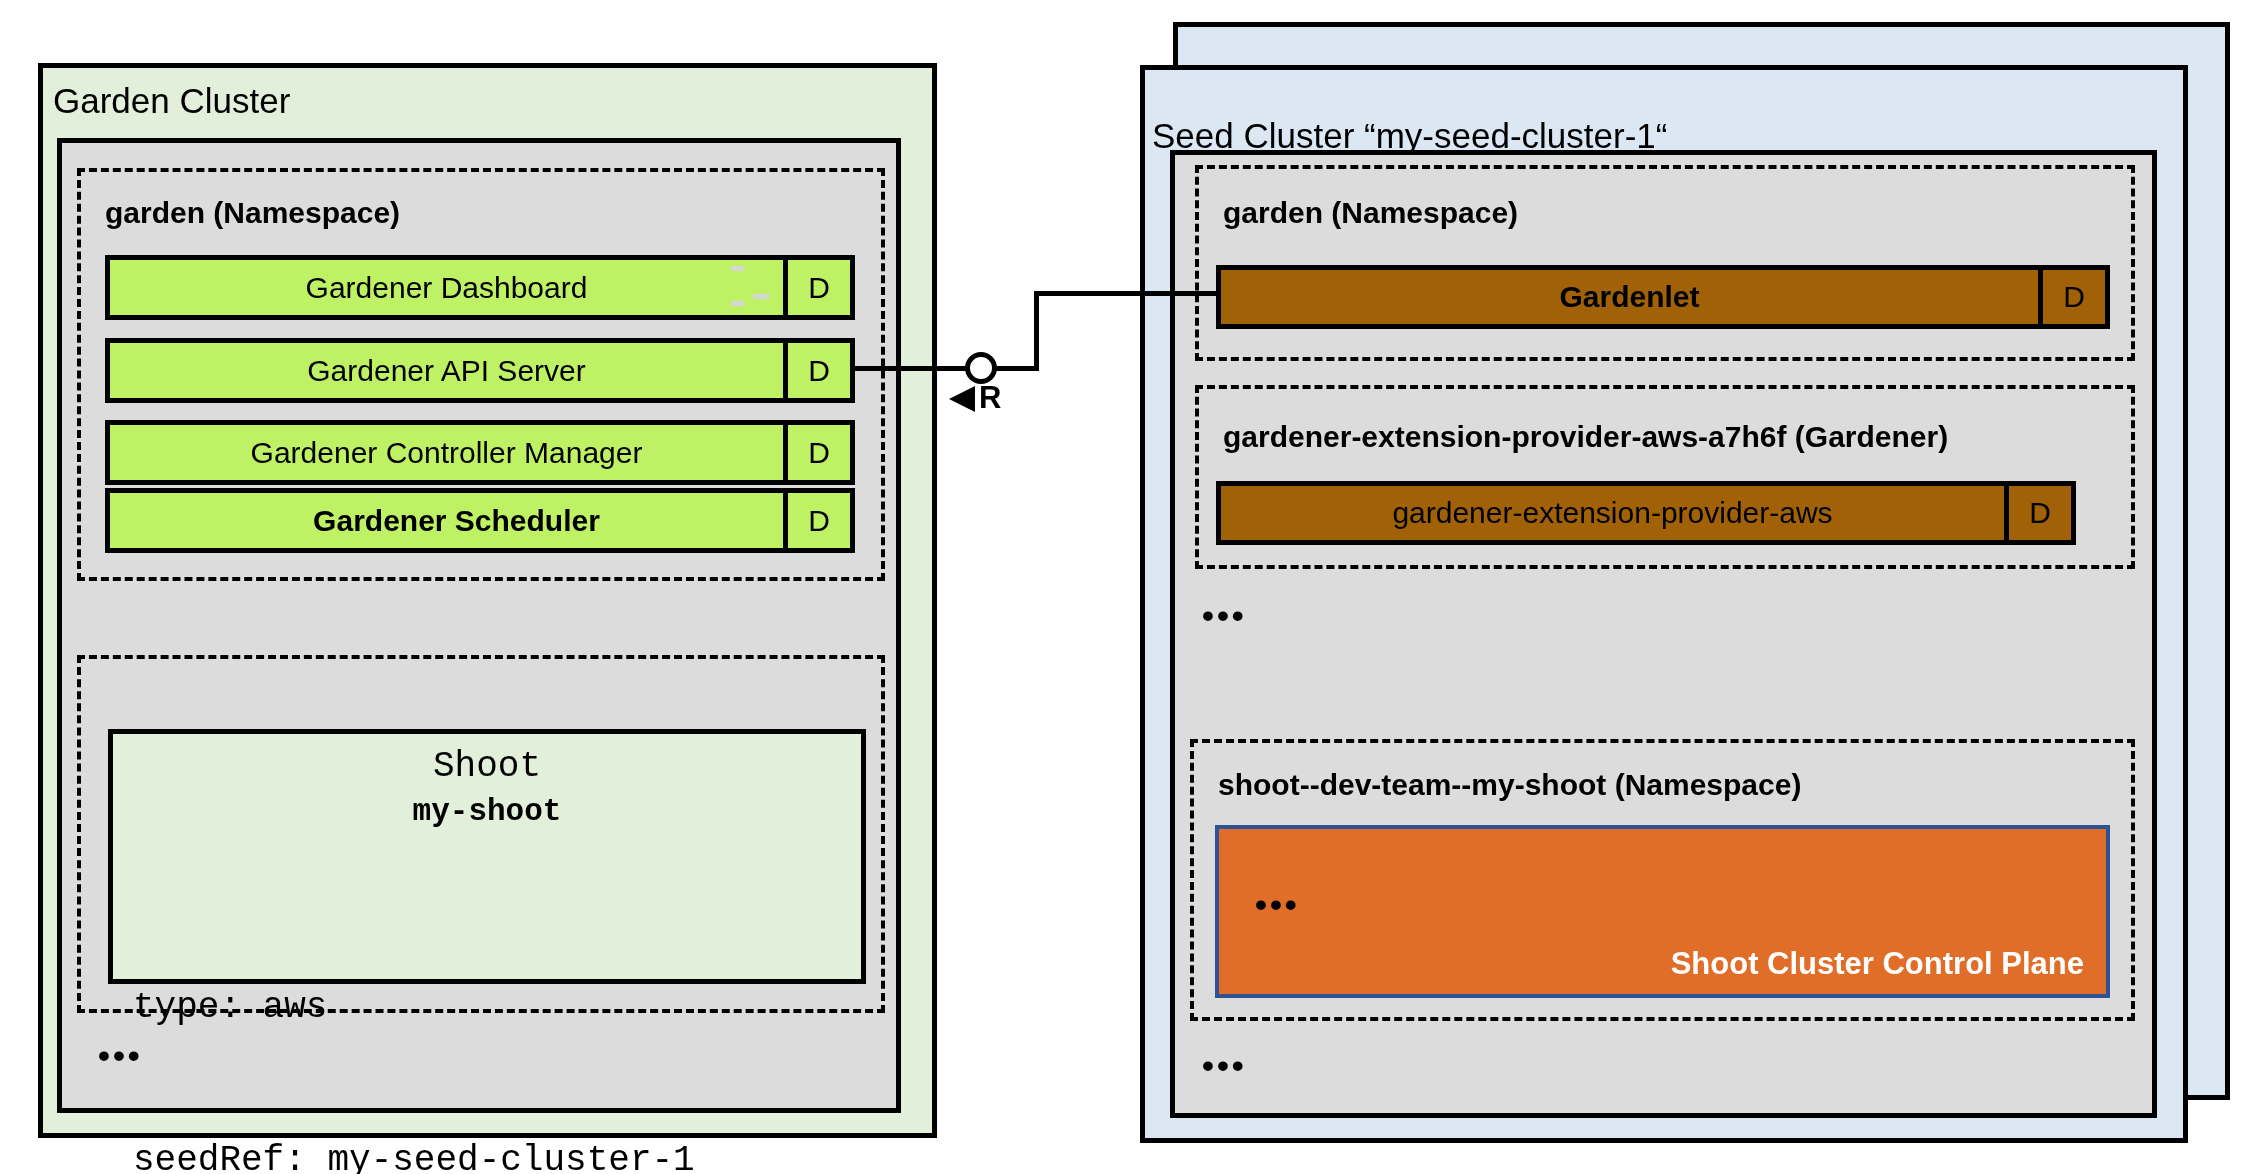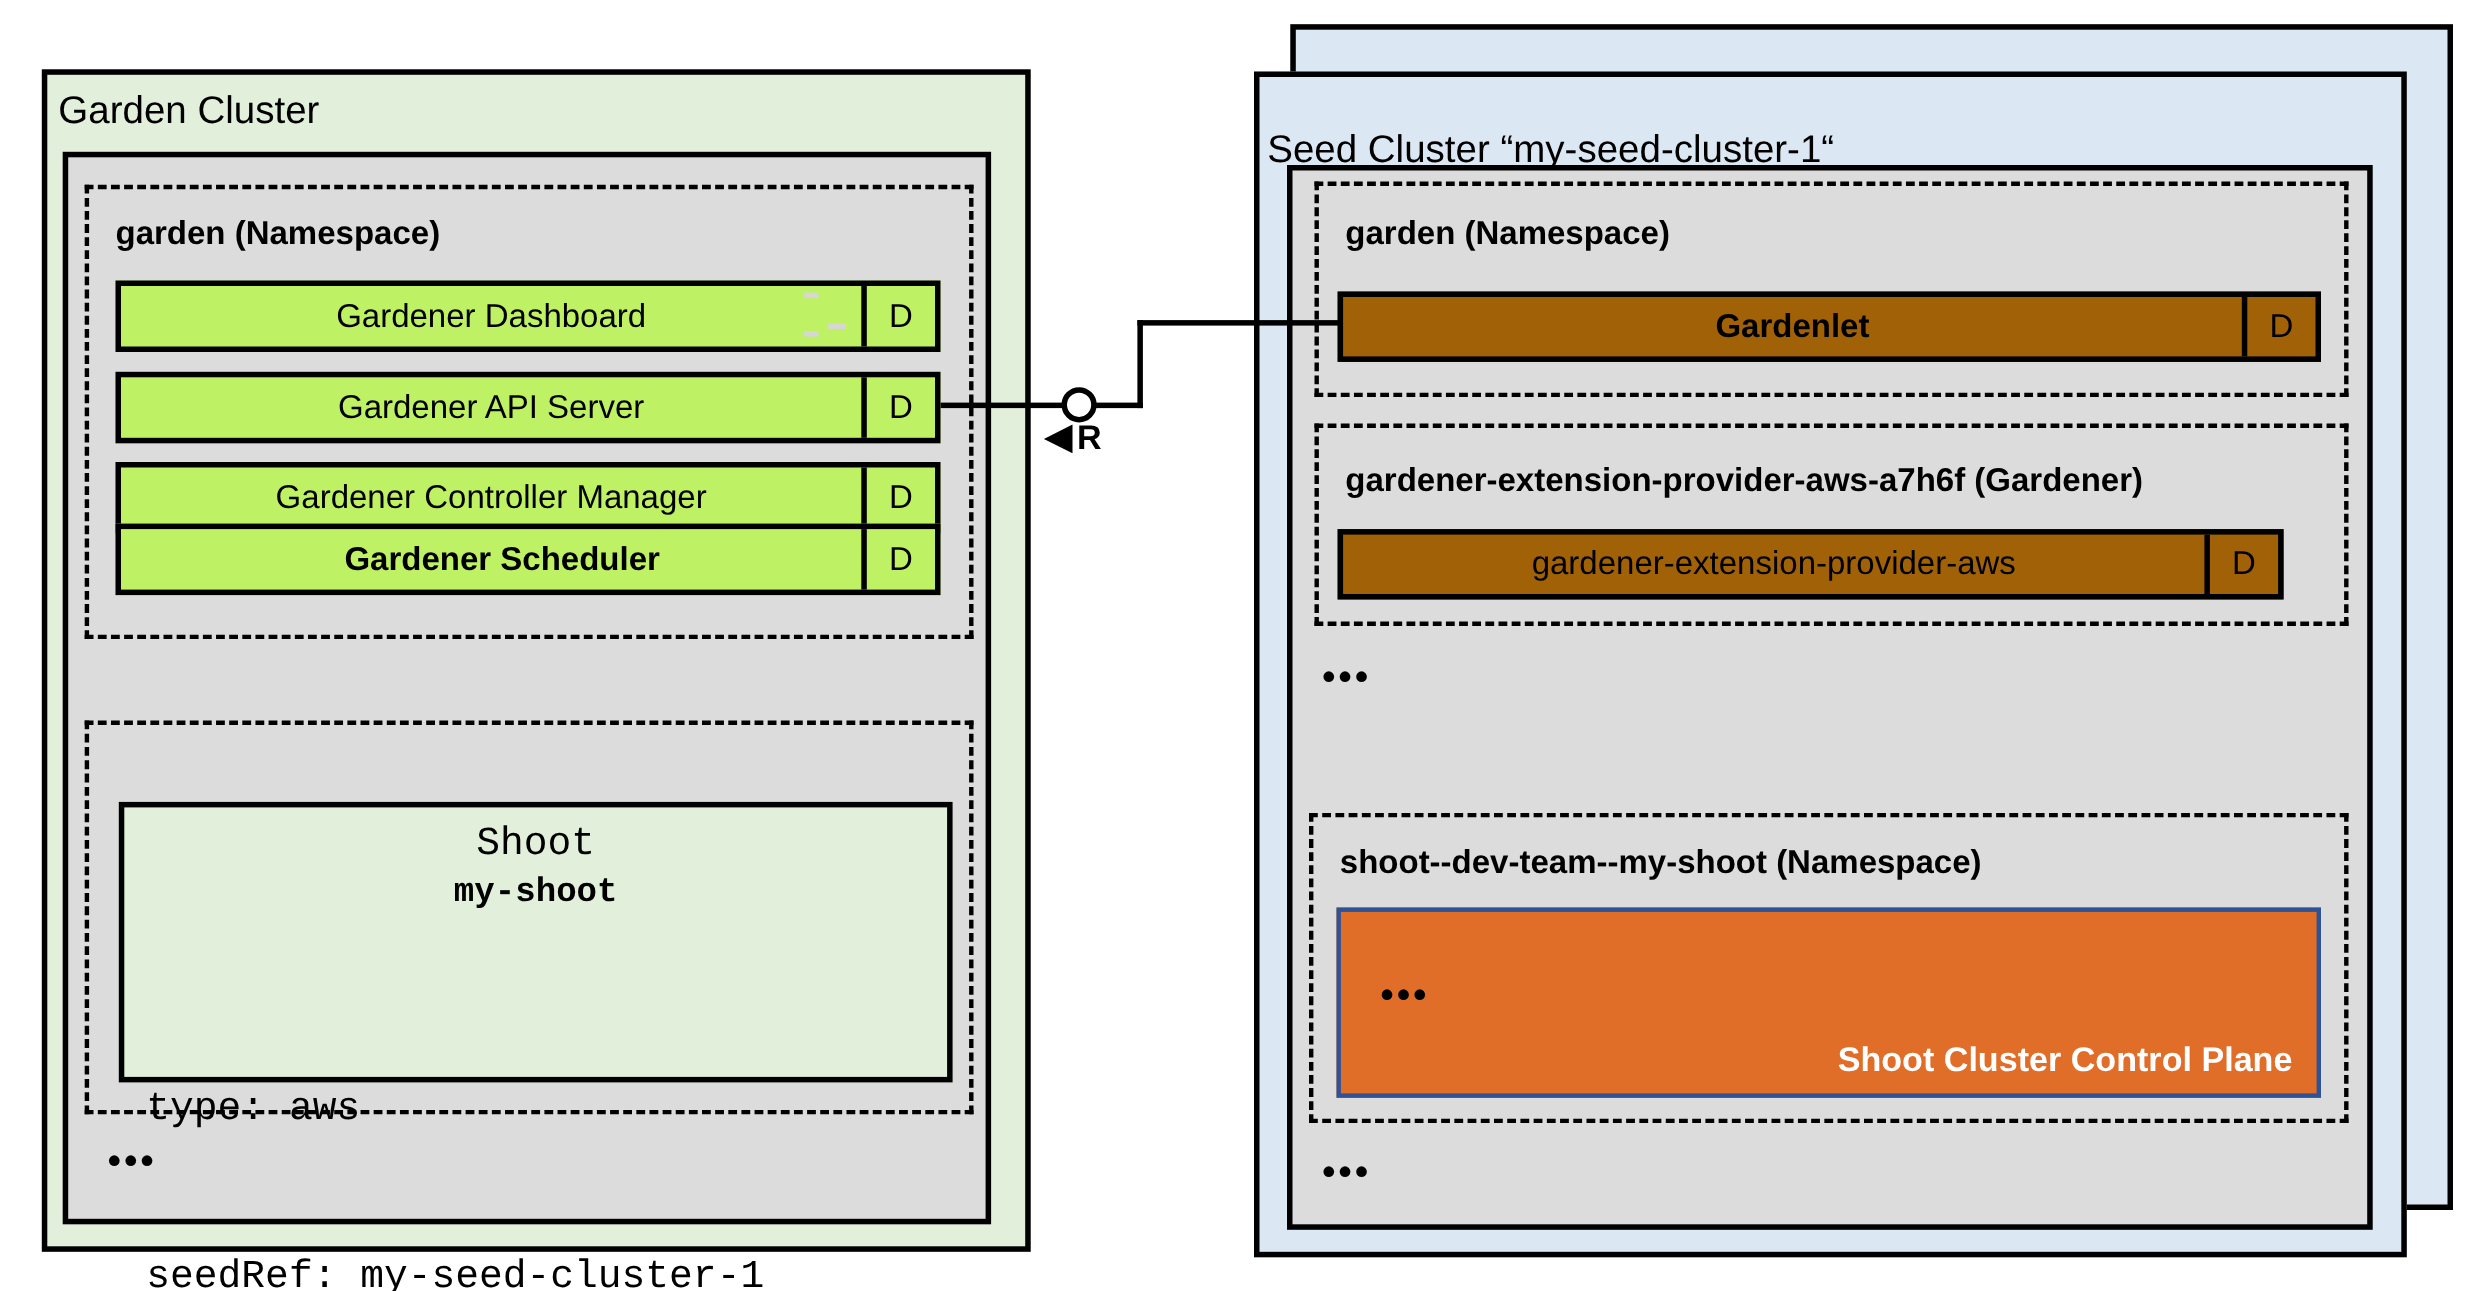--- a/index.html
+++ b/index.html
@@ -16,21 +16,21 @@
 
   .ns-box{border:4px dashed #000;}
   .ns-garden{left:77px;top:168px;width:808px;height:413px;}
   .ns-devteam{left:77px;top:655px;width:808px;height:358px;}
   .ns-label{font-weight:bold;font-size:30px;line-height:1.1;white-space:nowrap;}
   .ns-garden-label{left:105px;top:196px;}
   .ns-devteam-label{left:105px;top:683px;}
 
   .comp-row{width:750px;height:65px;background:#bef264;border:5px solid #000;display:flex;align-items:stretch;}
   .row-l{left:105px;}
-  .row-1{top:255px;} .row-2{top:338px;} .row-3{top:420px;} .row-4{top:476px;padding-left:20px;}
+  .row-1{top:255px;} .row-2{top:338px;} .row-3{top:420px;} .row-4{top:488px;padding-left:20px;}
   .comp-label{flex:1;display:flex;align-items:center;justify-content:center;font-size:30px;white-space:nowrap;}
   .comp-label.bold{font-weight:bold;}
   .d-cell{width:62px;border-left:5px solid #000;display:flex;align-items:center;justify-content:center;font-size:30px;}
 
   .artifact{background:#d6d6d6;}
   .art-1{left:731px;top:266px;width:13px;height:5px;}
   .art-2{left:753px;top:294px;width:16px;height:5px;}
   .art-3{left:731px;top:301px;width:13px;height:5px;}
 
   .shoot-box{left:108px;top:729px;width:758px;height:255px;background:#e2efda;border:5px solid #000;}

